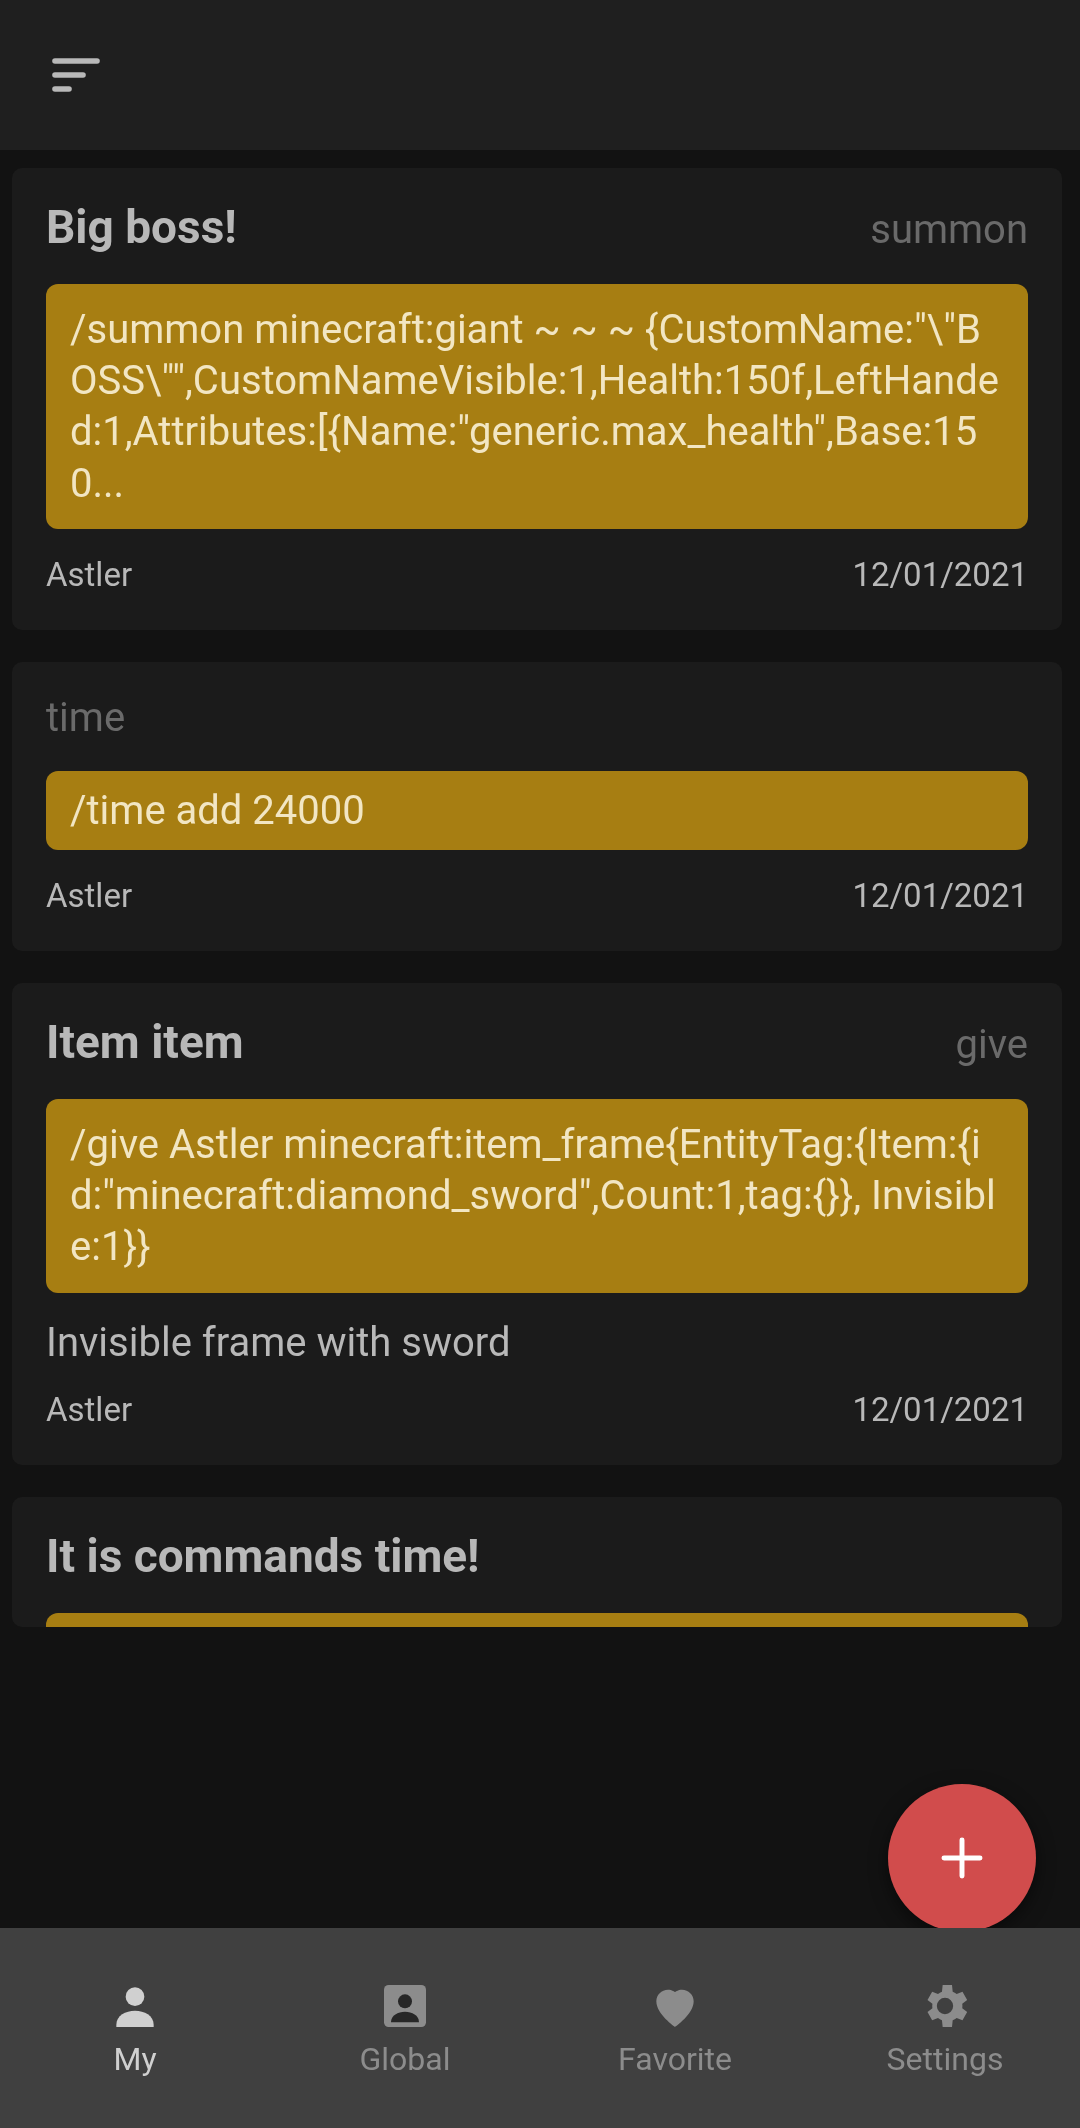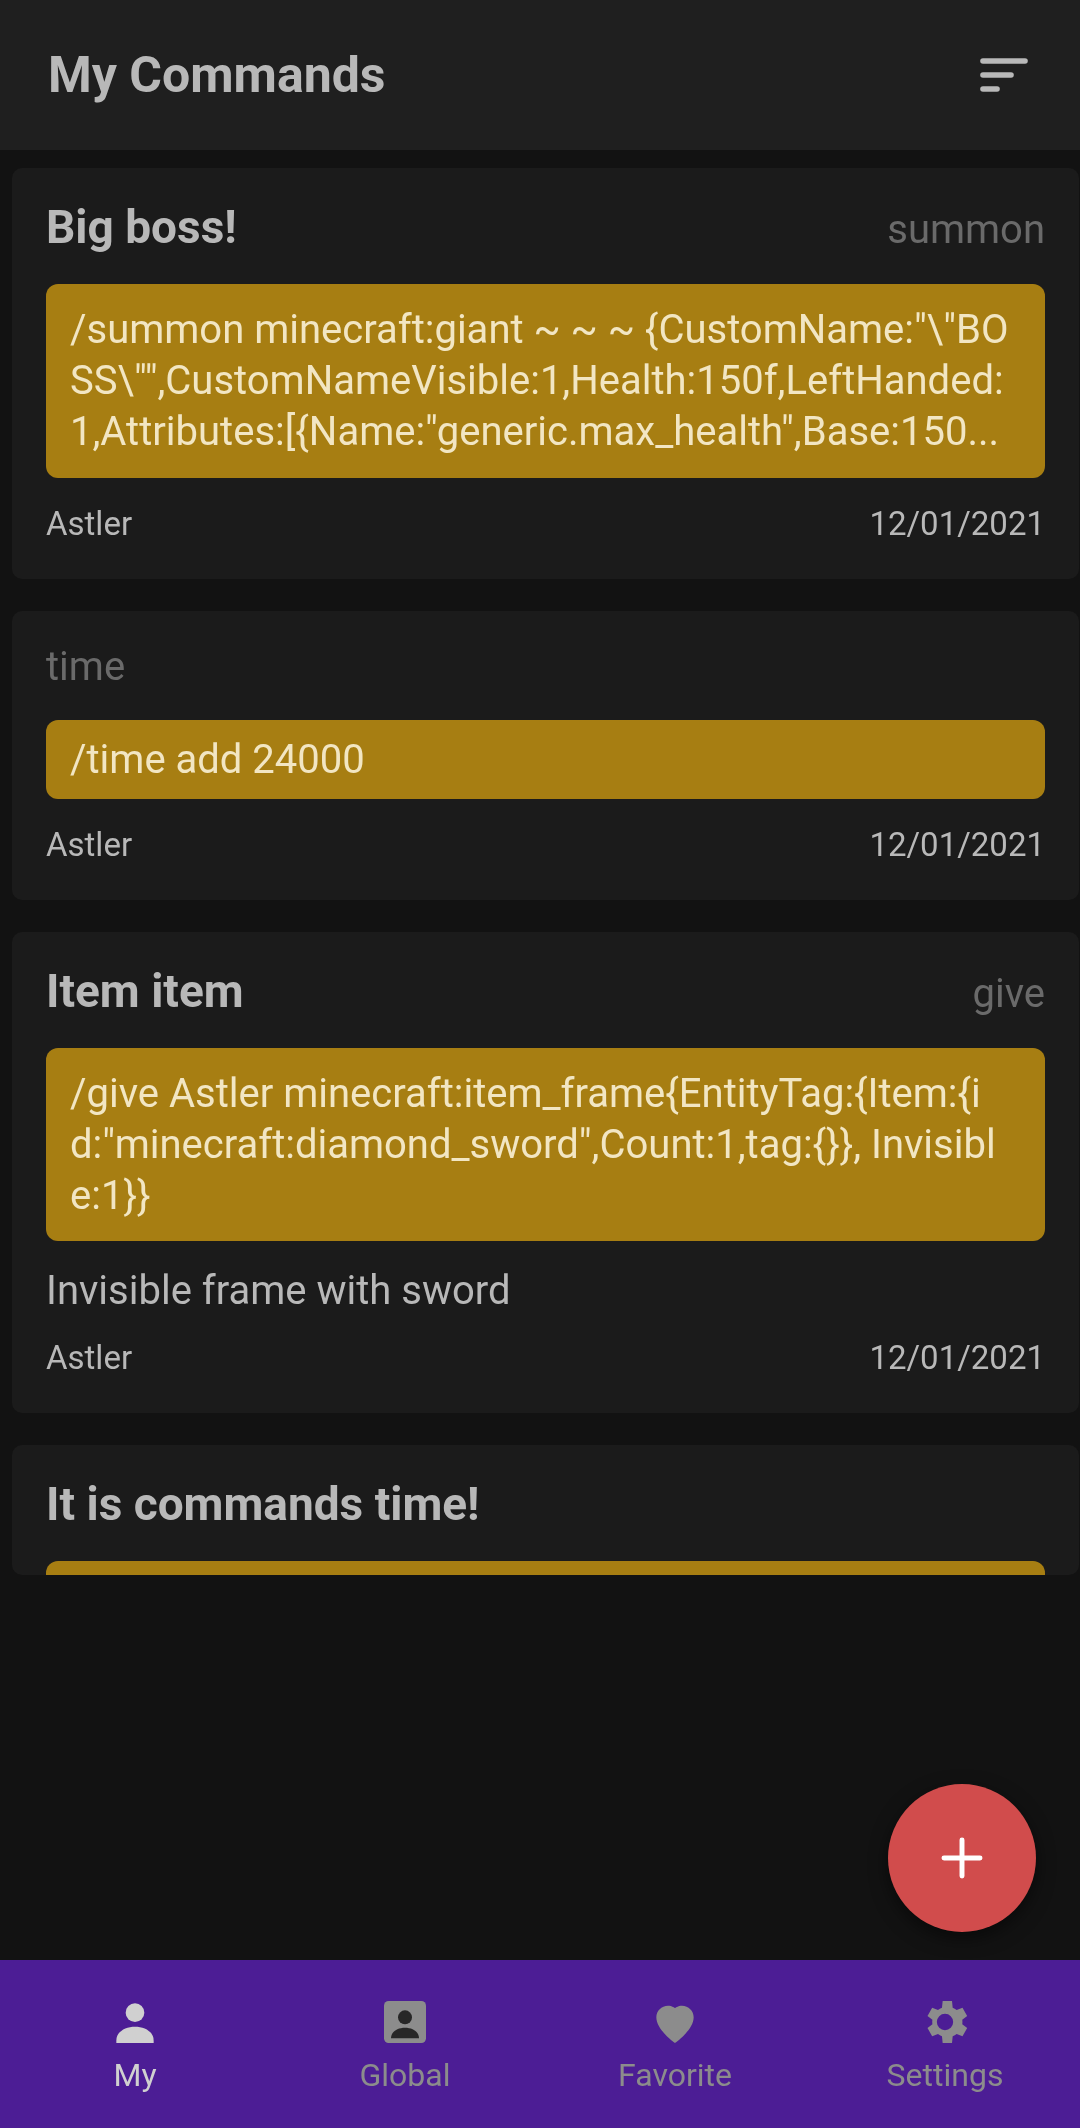--- a/index.html
+++ b/index.html
@@ -31,21 +31,21 @@
     width: 56px;
     height: 56px;
     display: flex;
     align-items: center;
     justify-content: center;
     cursor: pointer;
   }
   .sort-icon svg { width: 56px; height: 56px; }
 
   .content {
-    padding: 18px 1px 0 12px;
+    padding: 18px 18px 0 12px;
     height: calc(100% - 150px - 168px);
     overflow: hidden;
   }
 
   .card {
     background: #1b1b1b;
     border-radius: 10px;
     padding: 32px 34px 36px 34px;
     margin-bottom: 32px;
   }
@@ -109,43 +109,42 @@
     box-shadow: 0 6px 18px rgba(0,0,0,0.5);
     cursor: pointer;
   }
   .fab svg { width: 54px; height: 54px; }
 
   .navbar {
     position: absolute;
     bottom: 0;
     left: 0;
     right: 0;
-    height: 168px;
-    background: #4c1d95;
+    height: 200px;
+    background: #404040;
     display: flex;
   }
   .nav-item {
     flex: 1;
     display: flex;
     flex-direction: column;
     align-items: center;
     justify-content: center;
     gap: 6px;
     cursor: pointer;
     color: #8c8c8c;
   }
   .nav-item.active { color: #d0d0d0; }
   .nav-item svg { width: 56px; height: 56px; }
   .nav-label { font-size: 32px; }
 </style>
 </head>
 <body>
 
 <div class="topbar">
-  <div class="topbar-title">My Commands</div>
   <div class="sort-icon">
     <svg viewBox="0 0 24 24" fill="none" stroke="#b8b8b8" stroke-width="2.4" stroke-linecap="round">
       <line x1="3" y1="6" x2="21" y2="6"></line>
       <line x1="3" y1="12" x2="15" y2="12"></line>
       <line x1="3" y1="18" x2="9" y2="18"></line>
     </svg>
   </div>
 </div>
 
 <div class="content">

